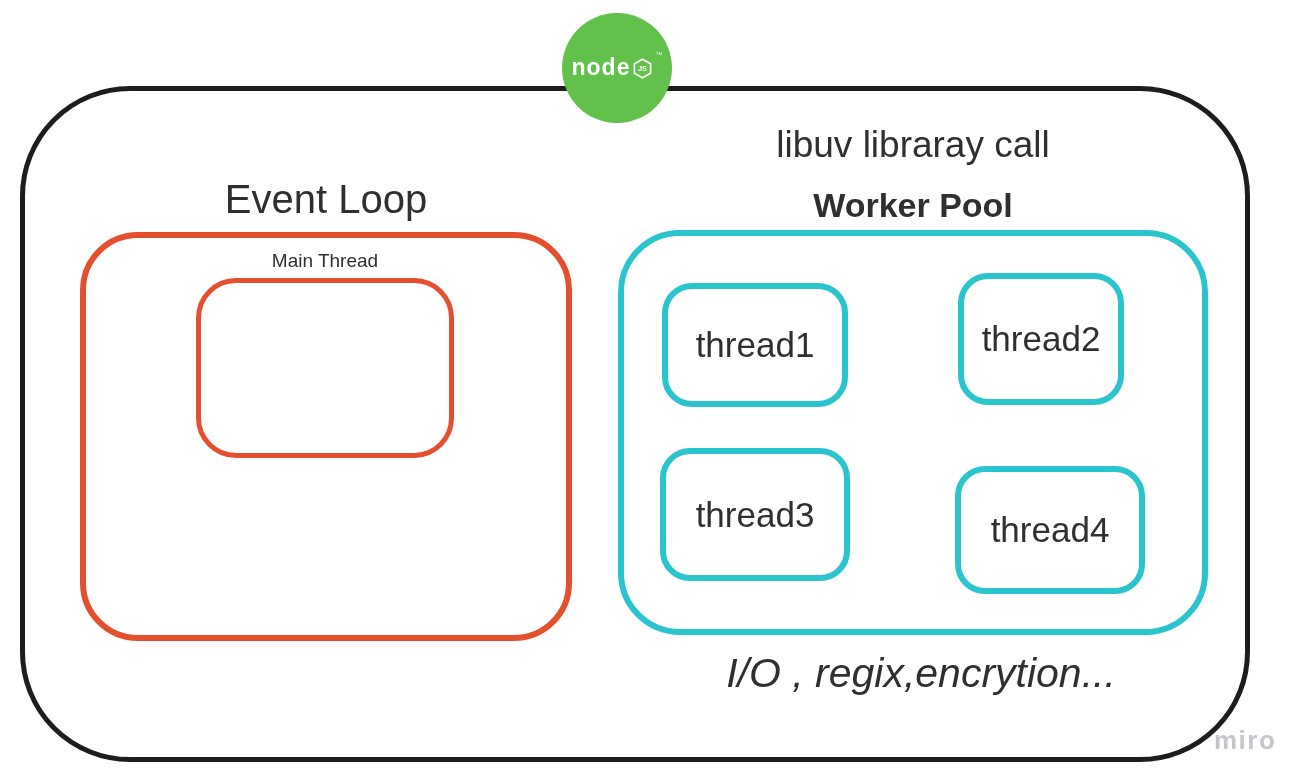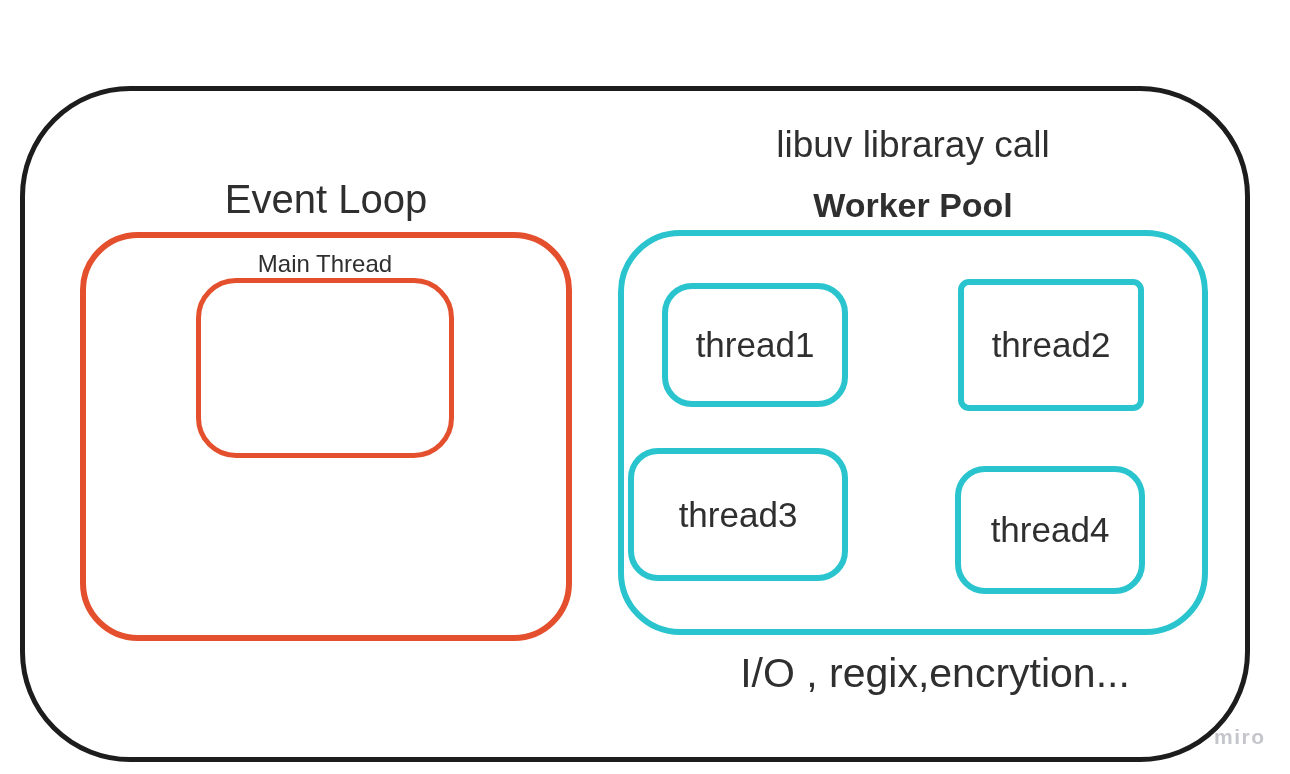--- a/index.html
+++ b/index.html
@@ -49,22 +49,22 @@
   .node-tm{
     color:#ffffff;font-size:7px;line-height:1;
     align-self:flex-start;margin-top:38px;opacity:.85;
   }
 
   
   .heading{position:absolute;text-align:center;line-height:1.15;color:var(--text);}
   .libuv-heading{left:618px;top:124px;width:590px;font-size:37px;}
   .event-loop-title{left:80px;top:176px;width:492px;font-size:40px;}
   .worker-pool-title{left:618px;top:186px;width:590px;font-size:34px;font-weight:bold;}
-  .main-thread-label{left:196px;top:250px;width:258px;font-size:24px;}
-  .io-caption{left:632px;top:650px;width:606px;font-size:41px;}
+  .main-thread-label{left:196px;top:250px;width:258px;font-size:19px;}
+  .io-caption{left:618px;top:650px;width:606px;font-size:41px;font-style:italic;}
 
   
   .event-loop-box{
     position:absolute;left:80px;top:232px;width:492px;height:409px;
     border:6px solid var(--event-loop);
     border-radius:58px;
   }
   .main-thread-box{
     position:absolute;left:196px;top:278px;width:258px;height:180px;
     border:5px solid var(--event-loop);
@@ -78,39 +78,47 @@
     border-radius:62px;
   }
   .thread-box{
     position:absolute;
     border:6px solid var(--worker-pool);
     border-radius:30px;
     display:flex;align-items:center;justify-content:center;
     font-size:35px;color:var(--text);
   }
   .thread-1{left:662px;top:283px;width:186px;height:124px;}
-  .thread-2{left:958px;top:279px;width:186px;height:132px;border-radius:11px;}
-  .thread-3{left:628px;top:448px;width:220px;height:133px;}
+  .thread-2{left:958px;top:273px;width:166px;height:132px;}
+  .thread-3{left:660px;top:448px;width:190px;height:133px;}
   .thread-4{left:955px;top:466px;width:190px;height:128px;}
 
   
   .miro-watermark{
     position:absolute;left:1214px;top:725px;
-    font-size:21px;letter-spacing:1.5px;
+    font-size:26px;letter-spacing:1.5px;
     color:var(--watermark);
     font-weight:600;
   }
 </style>
 </head>
 <body>
 
 <div class="stage">
 
   <div class="outer-box"></div>
 
+  <div class="node-badge">
+    <span class="node-word">node</span>
+    <svg class="js-hex" width="19" height="21" viewBox="0 0 19 21">
+      <polygon points="9.5,1.2 17.6,5.8 17.6,15.2 9.5,19.8 1.4,15.2 1.4,5.8" fill="none" stroke="#ffffff" stroke-width="1.6"></polygon>
+      <text x="9.5" y="13.4" text-anchor="middle" font-size="7.5" font-weight="bold" fill="#ffffff" font-family="Liberation Sans, sans-serif">JS</text>
+    </svg>
+    <span class="node-tm">™</span>
+  </div>
 
   <div class="heading libuv-heading">libuv libraray call</div>
   <div class="heading event-loop-title">Event Loop</div>
   <div class="heading worker-pool-title">Worker Pool</div>
 
   <div class="event-loop-box"></div>
   <div class="heading main-thread-label">Main Thread</div>
   <div class="main-thread-box"></div>
 
   <div class="worker-pool-box"></div>

